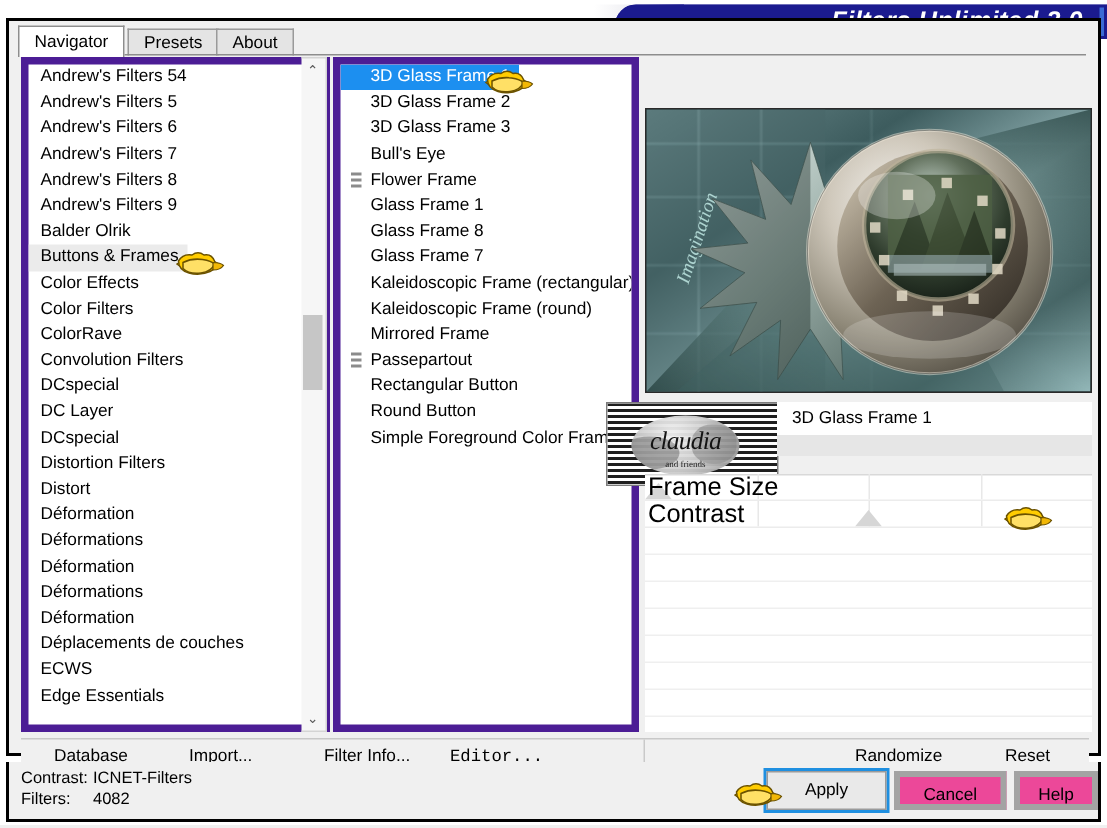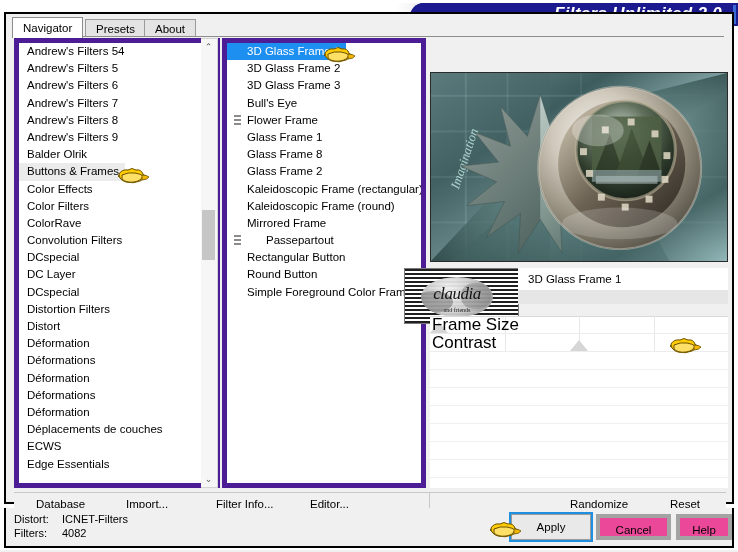--- a/index.html
+++ b/index.html
@@ -314,32 +314,32 @@
             </div>
             <div class="li">Flower Frame</div>
           </div>
           <div class="li-wrap" style="position: relative;">
             <div class="li">Glass Frame 1</div>
           </div>
           <div class="li-wrap" style="position: relative;">
             <div class="li">Glass Frame 8</div>
           </div>
           <div class="li-wrap" style="position: relative;">
-            <div class="li">Glass Frame 2</div>
+            <div class="li">Glass Frame 7</div>
           </div>
           <div class="li-wrap" style="position: relative;">
             <div class="li">Kaleidoscopic Frame (rectangular)</div>
           </div>
           <div class="li-wrap" style="position: relative;">
             <div class="li">Kaleidoscopic Frame (round)</div>
           </div>
           <div class="li-wrap" style="position: relative;">
             <div class="li">Mirrored Frame</div>
           </div>
-          <div class="li-wrap" style="position: relative; padding-left: 19px;">
+          <div class="li-wrap" style="position: relative;">
             <div class="preset-mark">
               <i></i>
               <i></i>
               <i></i>
             </div>
             <div class="li">Passepartout</div>
           </div>
           <div class="li-wrap" style="position: relative;">
             <div class="li">Rectangular Button</div>
           </div>
@@ -481,31 +481,31 @@
             <div class="prow blank"></div>
             <div class="prow blank"></div>
             <div class="prow blank"></div>
           </div>
       </div>
 
       <div class="toolbar">
         <div class="tb-item" style="left:22px;"><u>D</u>atabase</div>
         <div class="tb-item" style="left:112px;">I<u>m</u>port...</div>
         <div class="tb-item" style="left:202px;">Filter <u>I</u>nfo...</div>
-        <div class="tb-item" style="left:296px;"><u>E</u>ditor...</div>
+        <div class="tb-item" style="left:286px;font-family:Liberation Mono, monospace;"><u>E</u>ditor...</div>
         <div class="tb-sep" style="left:415px;"></div>
         <div class="tb-item" style="left:556px;">Randomize</div>
         <div class="tb-item" style="left:656px;">Reset</div>
       </div>
 
     </div>
   </div>
 
   <div class="statusbar">
-    <div class="st-line st-lbl" style="top:5px;">Distort:</div>
+    <div class="st-line st-lbl" style="top:5px;">Contrast:</div>
     <div class="st-line st-val" style="top:5px;">ICNET-Filters</div>
     <div class="st-line st-lbl" style="top:19px;">Filters:</div>
     <div class="st-line st-val" style="top:19px;">4082</div>
 
     <div class="btn focus" style="left:505px;top:6px;width:80px;">Apply</div>
     <div class="btn" style="left:590px;top:6px;width:75px;">Cancel</div>
     <div class="btn" style="left:670px;top:6px;width:56px;">Help</div>
   </div>
 
   <div class="hand" style="left:112px;top:163px;">

